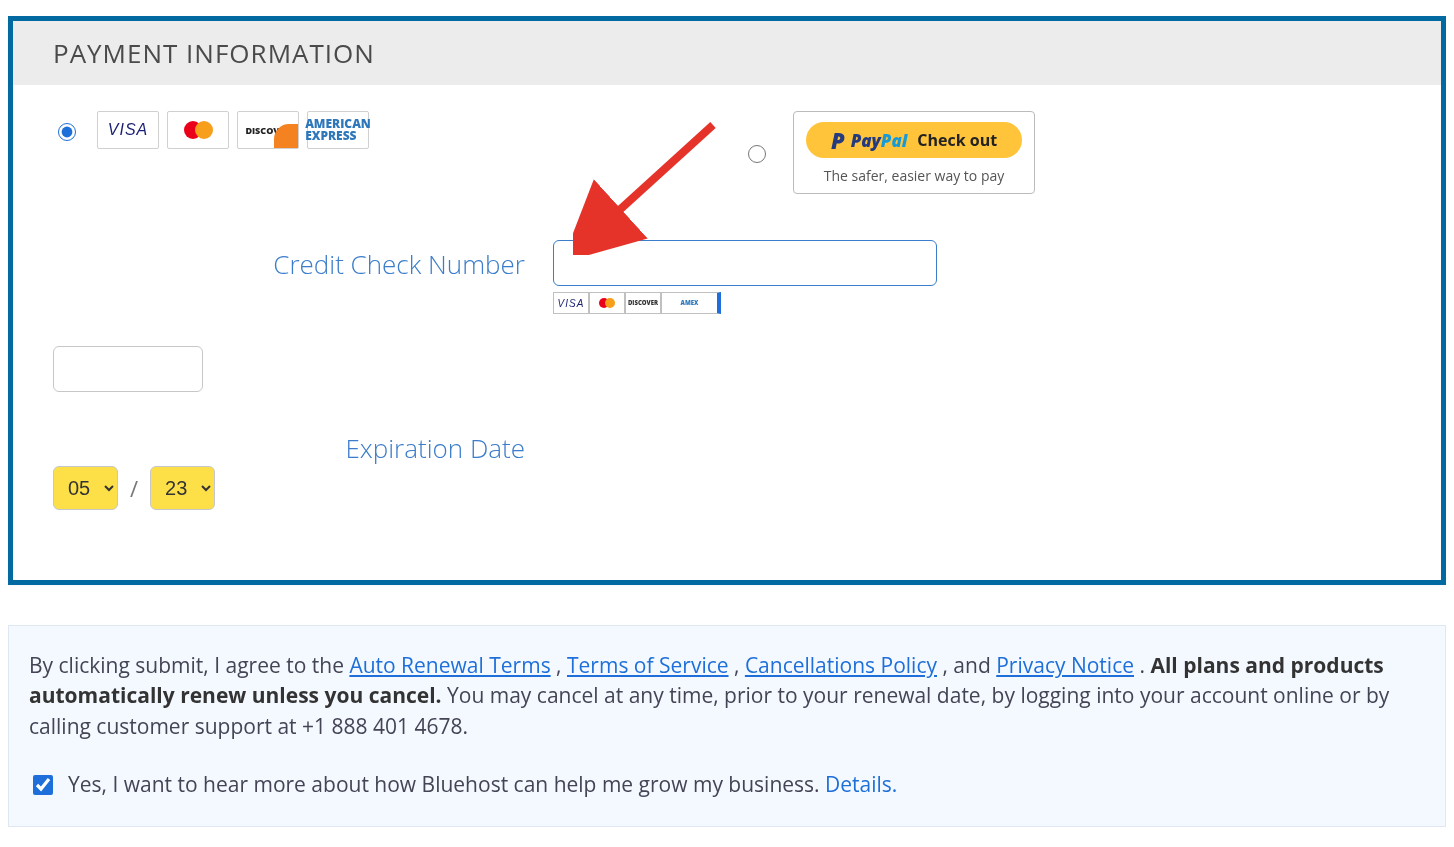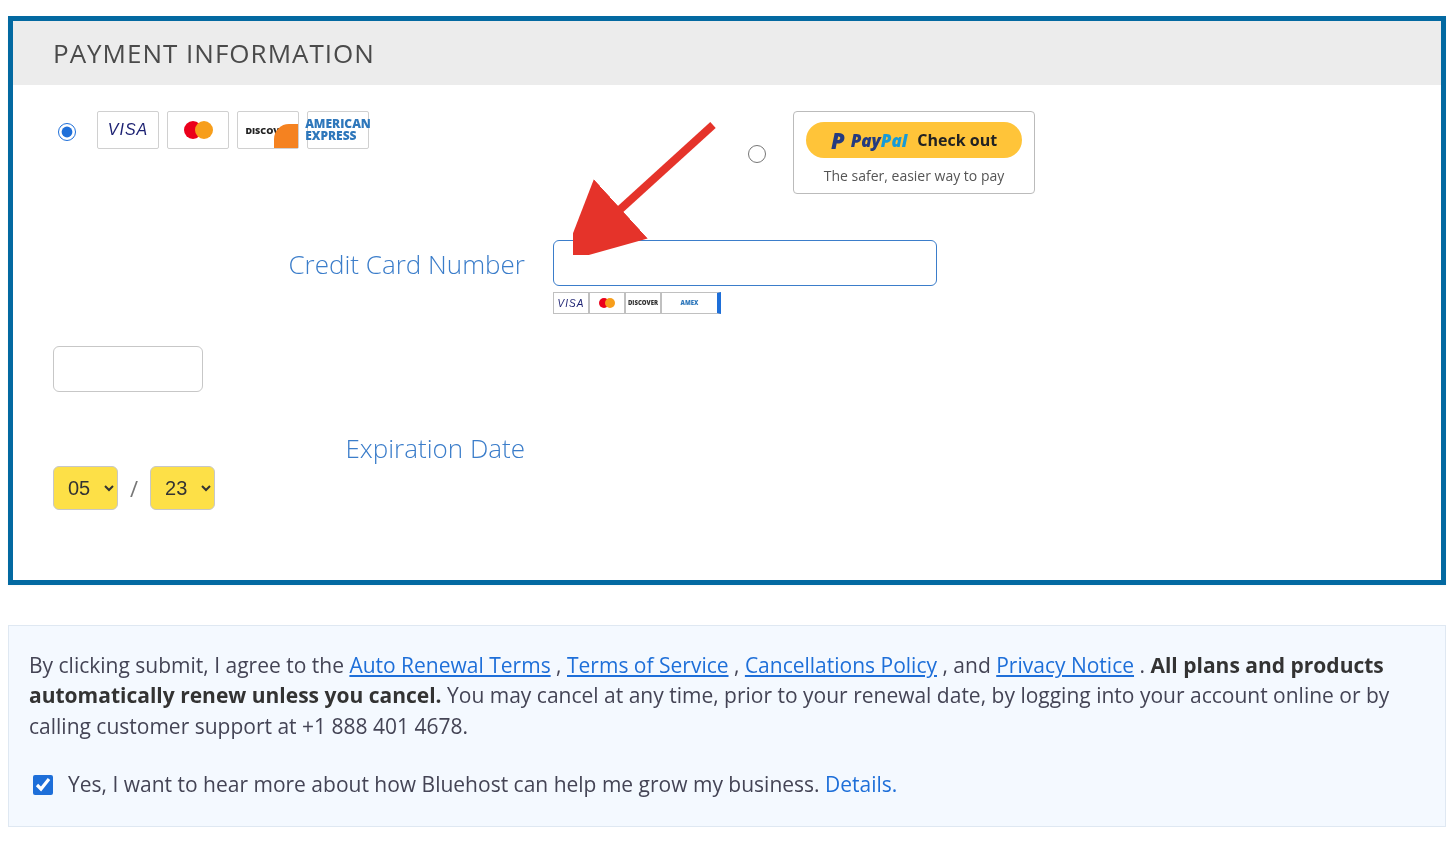--- a/index.html
+++ b/index.html
@@ -267,21 +267,21 @@
               <span class="pay">Pay</span><span class="pal">Pal</span>
             </span>
             <span class="co">Check out</span>
           </div>
           <div class="paypal-tag">The safer, easier way to pay</div>
         </div>
       </div>
     </div>
 
     <div class="form-row">
-      <div class="form-label">Credit Card Number</div>
+      <div class="form-label">Credit Check Number</div>
       <div class="form-control">
         <input class="txt cc" type="text" value="" style="">
         <div class="mini-logos">
           <div class="mini-logo">
               <span class="visa-text" style="font-size:10px;">VISA</span>
             </div>
           <div class="mini-logo">
               <span class="mc-circles">
                 <span class="mc-red" style="width:10px;height:10px;"></span>
                 <span class="mc-yellow" style="width:10px;height:10px;margin-left:-4px;"></span>

